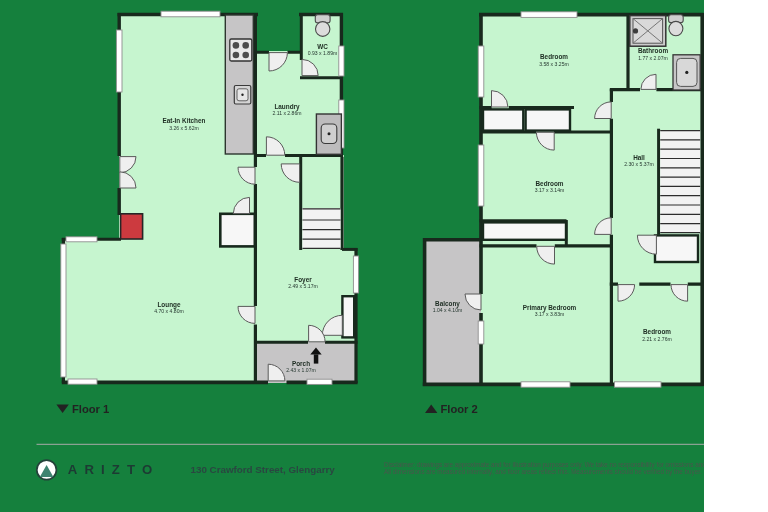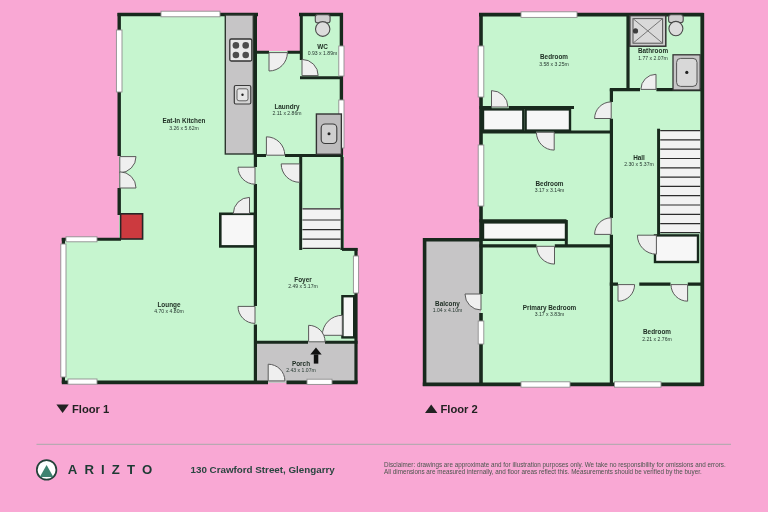--- a/index.html
+++ b/index.html
@@ -1,16 +1,16 @@
 <!DOCTYPE html>
 <html><head>
 <meta charset="utf-8">
 <style>
   html,body{margin:0;padding:0;background:#ffffff;}
-  .page{position:relative;width:768px;height:512px;background:#f9a8d4;overflow:hidden;
+  .page{position:relative;width:704px;height:512px;background:#15803d;overflow:hidden;
         font-family:"Liberation Sans", sans-serif;}
   svg{position:absolute;left:0;top:0;}
   text{font-family:"Liberation Sans", sans-serif;-webkit-font-smoothing:antialiased;}
   .rn{font-weight:bold;font-size:6.4px;fill:#1c2b21;}
   .rd{font-size:5.1px;fill:#263830;}
 </style>
 </head>
 <body>
 <div class="page">
 <svg width="768" height="512" viewBox="0 0 768 512">

